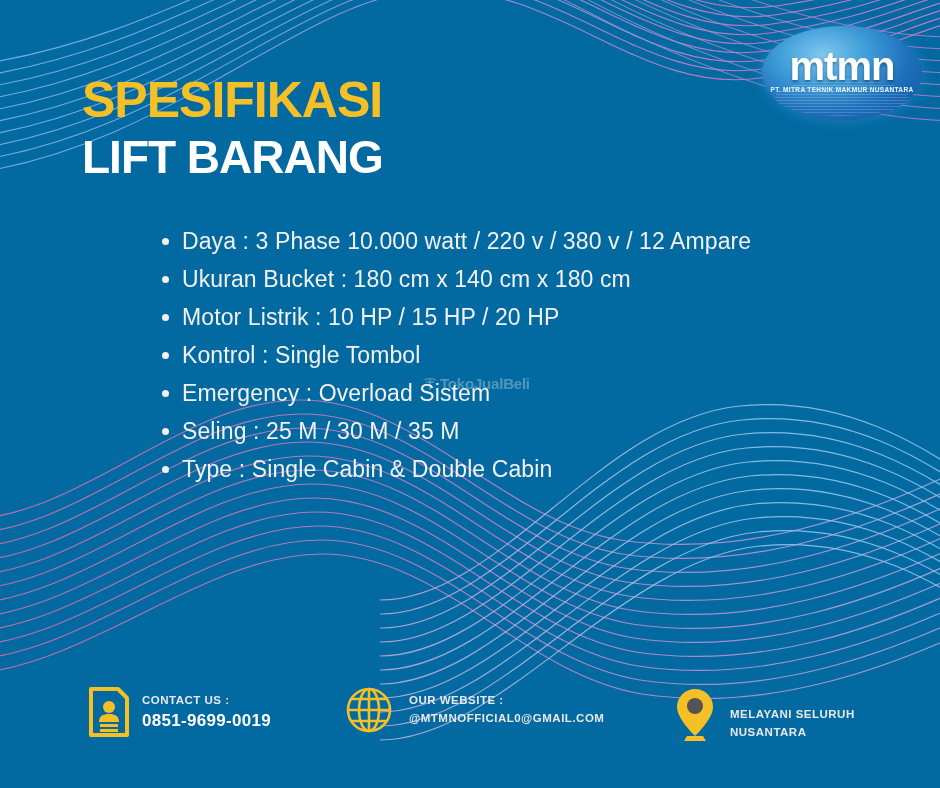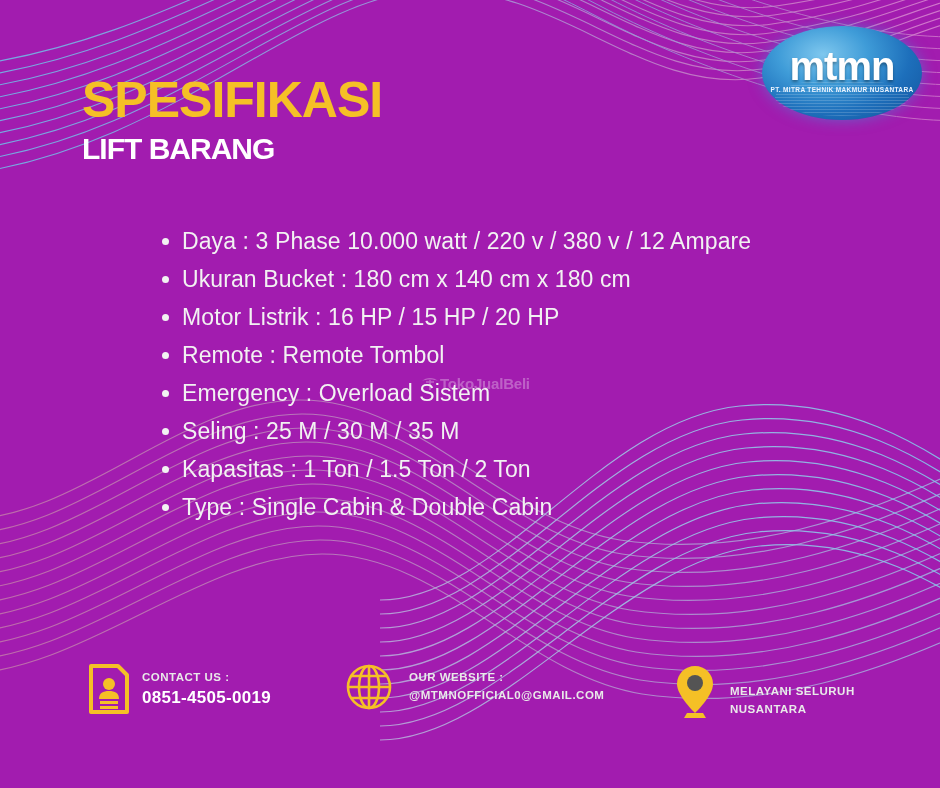--- a/index.html
+++ b/index.html
@@ -4,21 +4,21 @@
 <style>
   html, body {
     margin: 0;
     padding: 0;
     background: #3a3a3a;
   }
   #poster {
     position: relative;
     width: 940px;
     height: 788px;
-    background: #a21caf;
+    background: #0369a1;
     overflow: hidden;
     font-family: "Liberation Sans", sans-serif;
   }
 
   
   .wave-layer {
     position: absolute;
     left: 0;
     top: 0;
     width: 940px;
@@ -90,21 +90,21 @@
   .title-line1 {
     color: #F5C026;
     font-size: 50px;
     font-weight: bold;
     letter-spacing: -1px;
     line-height: 1.05;
     margin: 0;
   }
   .title-line2 {
     color: #ffffff;
-    font-size: 30px;
+    font-size: 46px;
     font-weight: bold;
     letter-spacing: -1px;
     line-height: 1.05;
     margin: 6px 0 0 0;
   }
 
   
   #spec-list {
     position: absolute;
     left: 156px;
@@ -149,21 +149,21 @@
     color: #ffffff;
     font-size: 15px;
     font-weight: bold;
     letter-spacing: -.2px;
   }
 
   
   #footer {
     position: absolute;
     left: 0;
-    top: 655px;
+    top: 678px;
     width: 940px;
     height: 90px;
   }
   .footer-item {
     position: absolute;
     display: flex;
     align-items: center;
     gap: 12px;
   }
   .footer-item.contact  { left: 88px;  top: 8px; }
@@ -275,25 +275,24 @@
   </div>
 
   <div id="title-block">
     <div class="title-line1">SPESIFIKASI</div>
     <div class="title-line2">LIFT BARANG</div>
   </div>
 
   <ul id="spec-list">
     <li>Daya : 3 Phase 10.000 watt / 220 v / 380 v / 12 Ampare</li>
     <li>Ukuran Bucket : 180 cm x 140 cm x 180 cm</li>
-    <li>Motor Listrik : 16 HP / 15 HP / 20 HP</li>
-    <li>Remote : Remote Tombol</li>
+    <li>Motor Listrik : 10 HP / 15 HP / 20 HP</li>
+    <li>Kontrol : Single Tombol</li>
     <li>Emergency : Overload Sistem</li>
     <li>Seling : 25 M / 30 M / 35 M</li>
-    <li>Kapasitas : 1 Ton / 1.5 Ton / 2 Ton</li>
     <li>Type : Single Cabin &amp; Double Cabin</li>
   </ul>
 
   <div id="watermark">
     <svg width="20" height="18" viewBox="0 0 20 18">
       <path d="M2,7 C6,3 14,3 18,7 C14,5 6,5 2,7 Z" fill="#ffffff"></path>
       <path d="M10,6 L10,16 M6,8 L14,8" stroke="#ffffff" stroke-width="1.6" fill="none"></path>
     </svg>
     <span class="wm-text">TokoJualBeli</span>
   </div>
@@ -303,21 +302,21 @@
     <div class="footer-item contact">
       <svg class="footer-icon" width="42" height="52" viewBox="0 0 42 52">
         <path d="M3,3 H30 L39,12 V49 H3 Z" fill="none" stroke="#F5C026" stroke-width="4" stroke-linejoin="round"></path>
         <circle cx="21" cy="21" r="6" fill="#F5C026"></circle>
         <path d="M11,36 C11,30 15,28 21,28 C27,28 31,30 31,36 Z" fill="#F5C026"></path>
         <rect x="12" y="38" width="18" height="3" fill="#F5C026"></rect>
         <rect x="12" y="43" width="18" height="3" fill="#F5C026"></rect>
       </svg>
       <div>
         <div class="footer-text-sm">CONTACT US :</div>
-        <div class="footer-text-lg">0851-4505-0019</div>
+        <div class="footer-text-lg">0851-9699-0019</div>
       </div>
     </div>
 
     <div class="footer-item website">
       <svg class="footer-icon" width="48" height="48" viewBox="0 0 48 48">
         <g fill="none" stroke="#F5C026" stroke-width="2.6">
           <circle cx="24" cy="24" r="21"></circle>
           <ellipse cx="24" cy="24" rx="10" ry="21"></ellipse>
           <line x1="3" y1="24" x2="45" y2="24"></line>
           <line x1="7" y1="13" x2="41" y2="13"></line>

